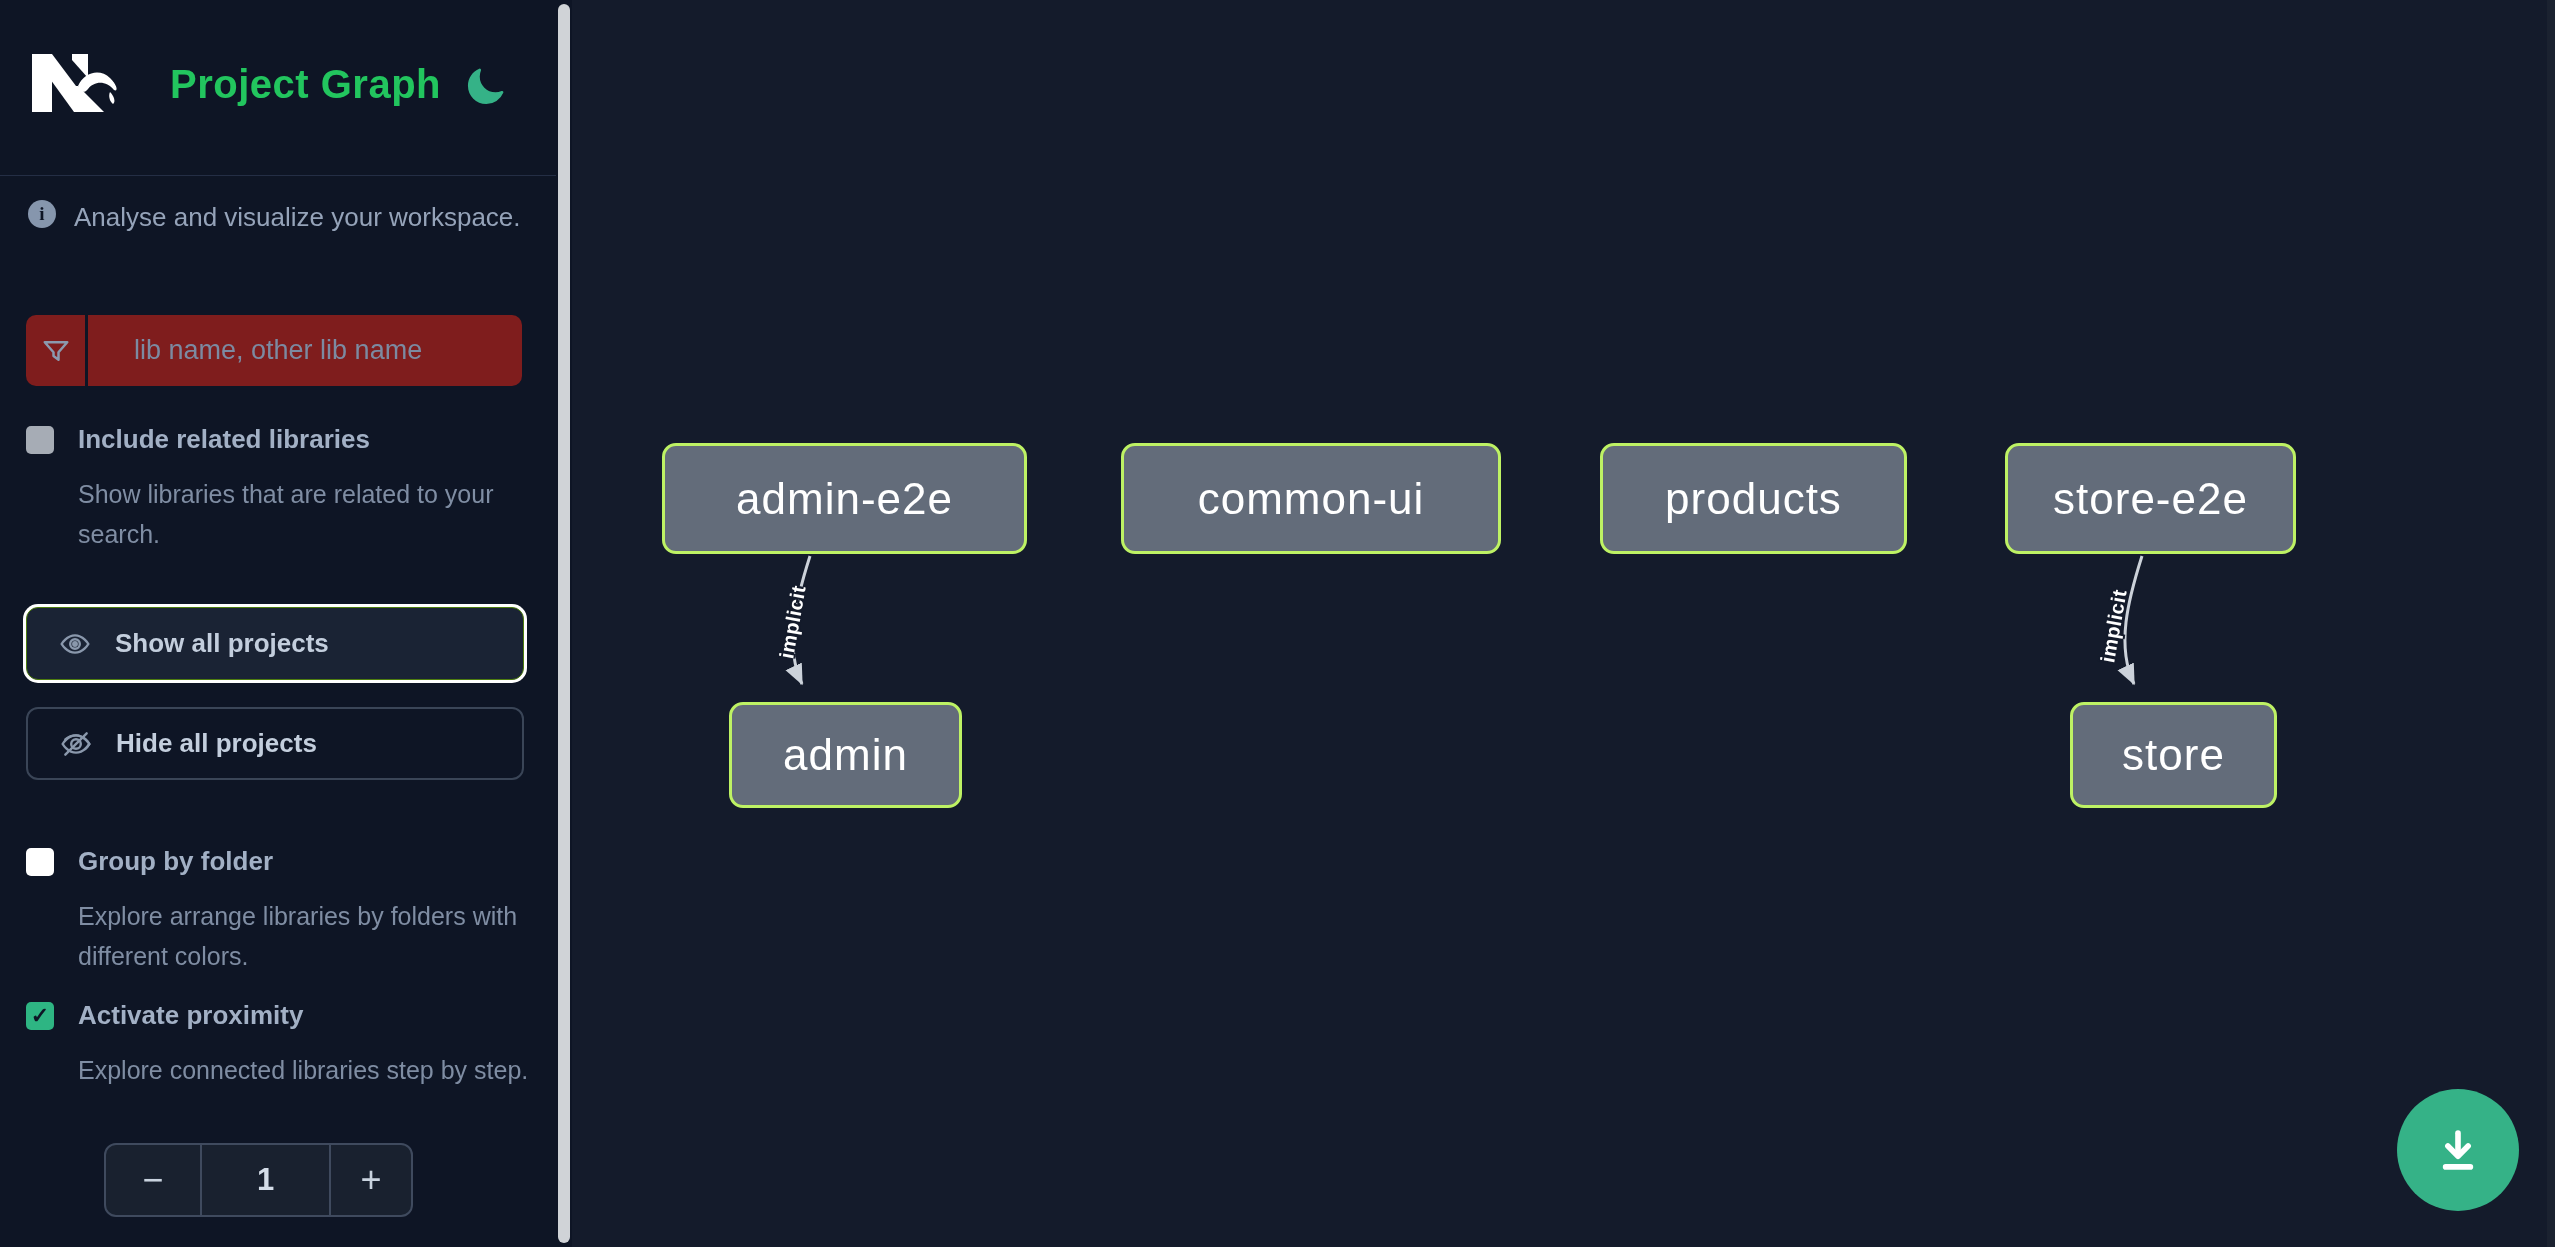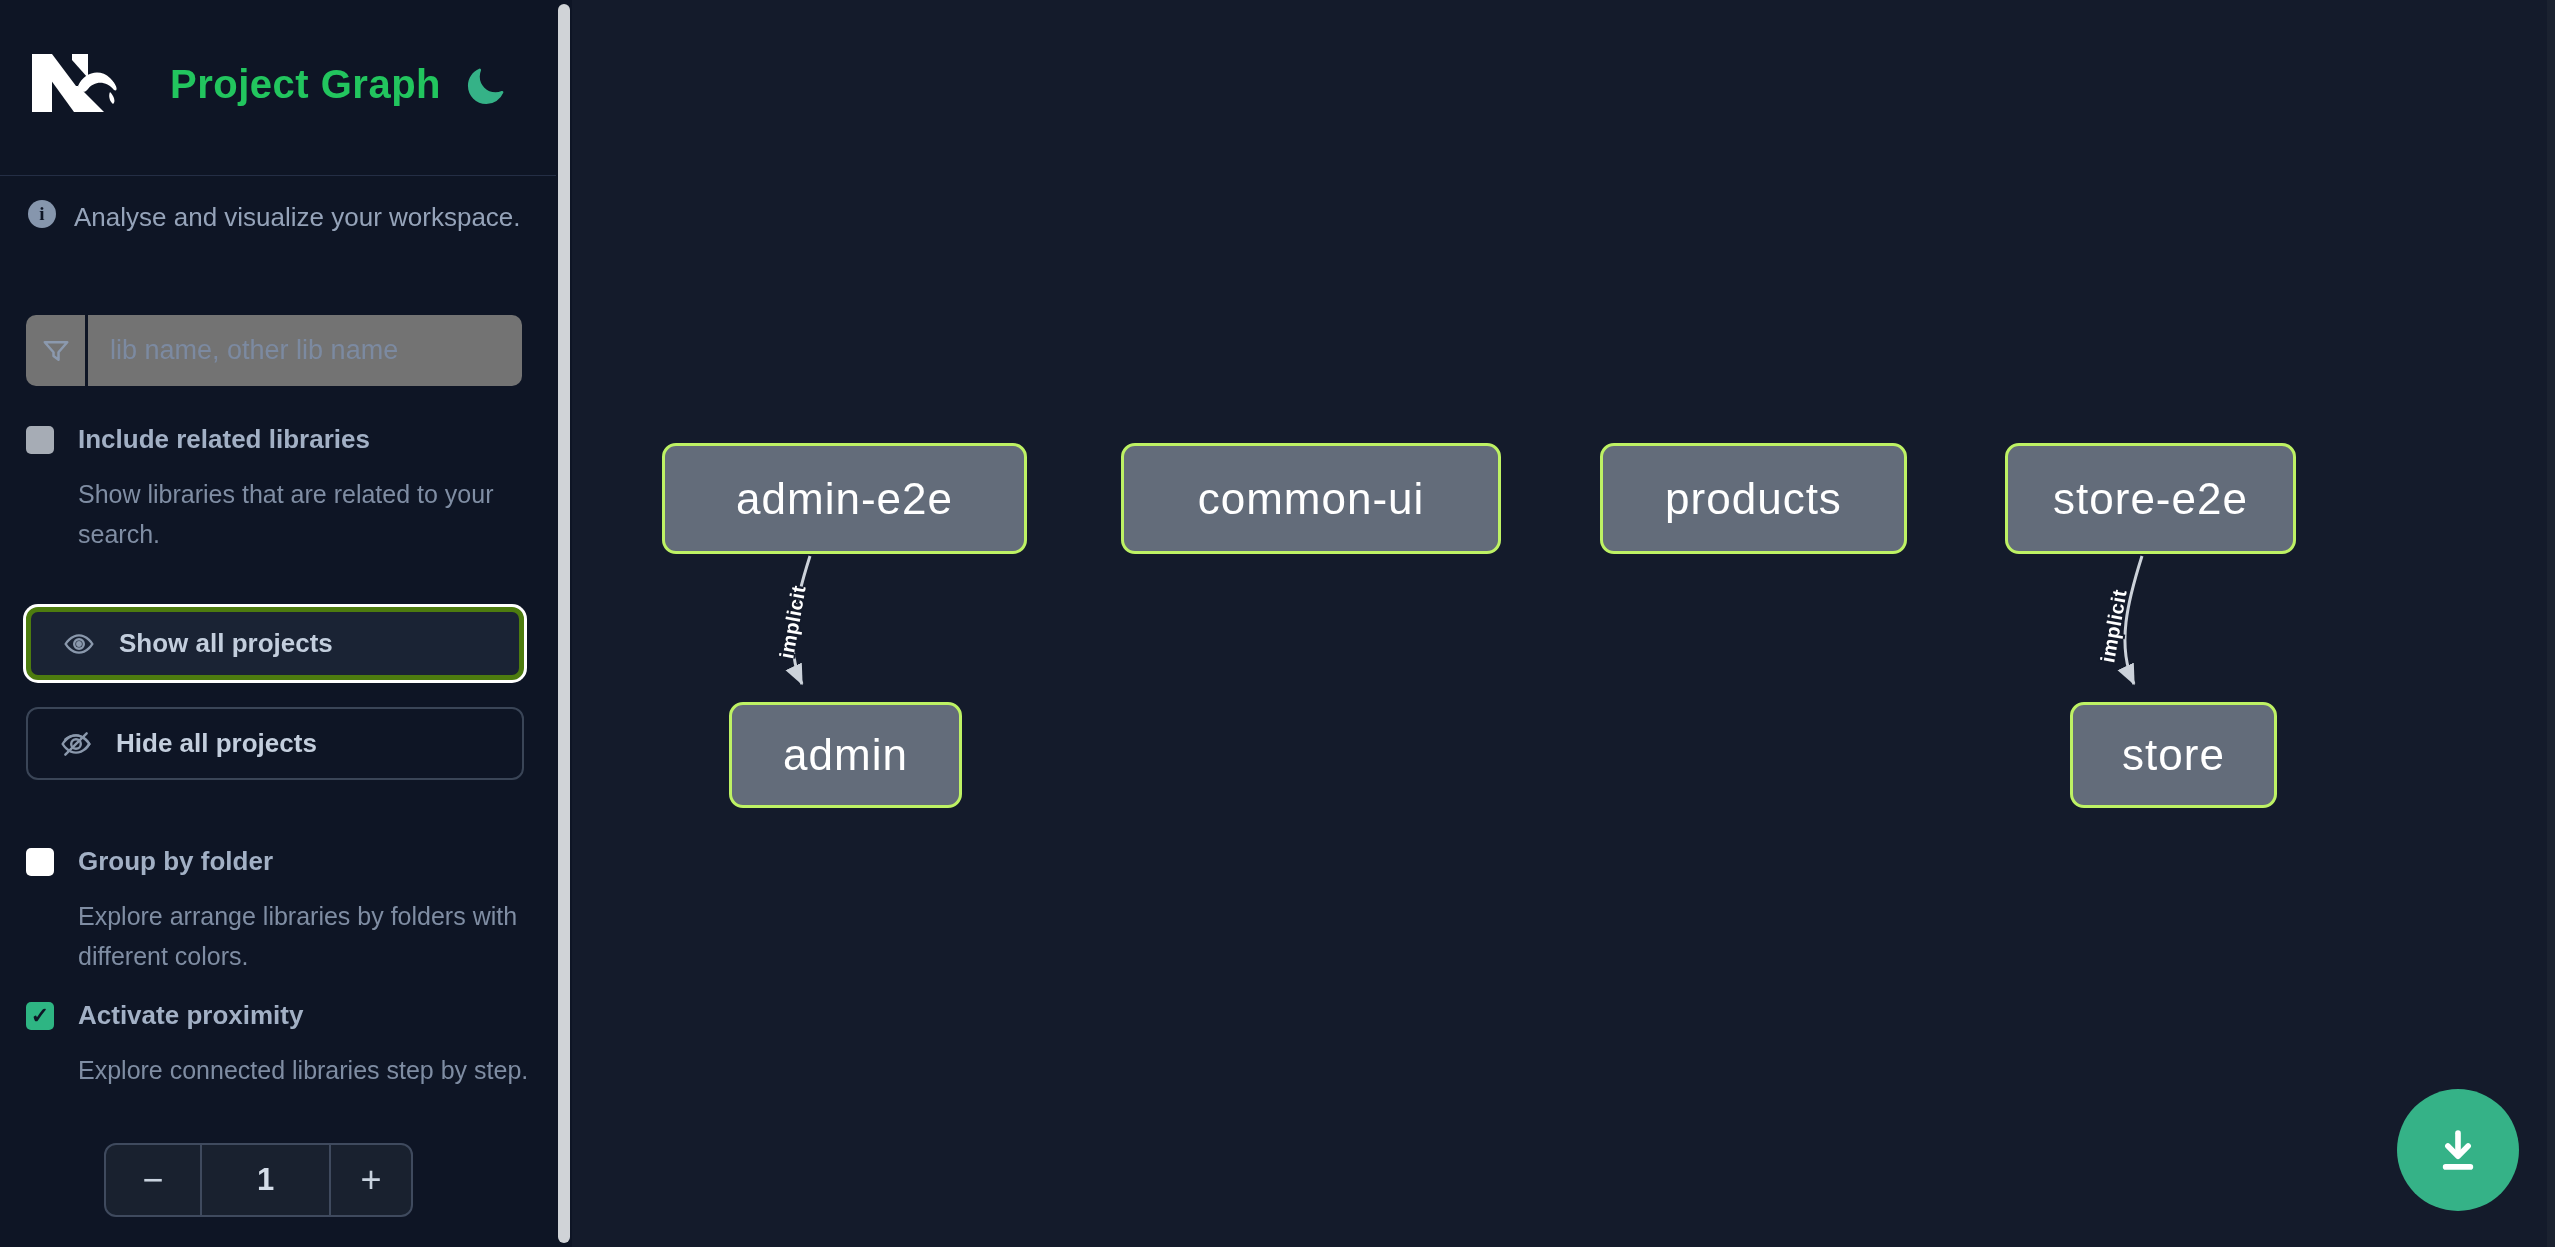--- a/index.html
+++ b/index.html
@@ -18,22 +18,22 @@
   .theme-toggle { position:absolute; left:464px; top:66px; width:42px; height:42px;
                   cursor:pointer; background:none; border:none; }
   .subtitle-row { position:absolute; left:28px; top:200px; width:500px; display:flex;
                   align-items:flex-start; gap:18px; }
   .info-icon { width:28px; height:28px; border-radius:50%; background:#8696ad; color:#0e1525;
                font-size:19px; font-weight:700; display:flex; align-items:center;
                justify-content:center; flex:0 0 auto; font-family:"Liberation Serif", serif; }
   .subtitle { color:#95a3b9; font-size:26px; line-height:34px; }
 
   .searchbar { position:absolute; left:26px; top:315px; width:496px; height:71px;
-               background:#737373; border-radius:10px; display:flex; align-items:stretch;
-               overflow:hidden; }
+               background:#7f1d1d; border-radius:10px; display:flex; align-items:stretch;
+               overflow:hidden;gap:24px; }
   .search-iconbox { width:62px; display:flex; align-items:center; justify-content:center;
                     border-right:3px solid #0e1525; }
   .searchbar input { flex:1; background:transparent; border:none; outline:none;
                      color:#cbd5e1; font-size:27px; padding:0 22px;
                      font-family:"Liberation Sans", sans-serif; }
   .searchbar input::placeholder { color:#7c8aa1; }
 
   .option { position:absolute; left:26px; width:500px; }
   .opt-row { display:flex; align-items:flex-start; gap:24px; }
   .checkbox { width:28px; height:28px; border-radius:5px; margin-top:2px; flex:0 0 auto;
@@ -44,21 +44,21 @@
   .opt-label { color:#a2b0c5; font-size:26px; font-weight:700; line-height:30px; }
   .opt-desc  { color:#7f8da3; font-size:25px; line-height:40px; margin-top:20px;
                width:452px; }
   .opt-body { display:flex; flex-direction:column; }
 
   .sb-btn { position:absolute; left:26px; width:498px; height:73px; border-radius:12px;
             background:transparent; display:flex; align-items:center; gap:20px;
             padding:0 0 0 28px; cursor:pointer; border:2px solid #3a4557;
             color:#c3cedd; font-size:26px; font-weight:600;
             font-family:"Liberation Sans", sans-serif; }
-  .sb-btn.focused { border:5px solid #4d7c0f; background:#1a2334;
+  .sb-btn.focused { border:1px solid #4d7c0f; background:#1a2334;
                     box-shadow:0 0 0 3px #ffffff; }
   .btn-icon { width:40px; height:32px; flex:0 0 auto; }
 
   .stepper { position:absolute; left:104px; top:1143px; width:309px; height:74px;
              border:2px solid #3f4a5e; border-radius:12px; background:#19212f;
              display:grid; grid-template-columns:94px 1fr 80px; overflow:hidden; }
   .step-btn { background:transparent; border:none; color:#c9d3df; font-size:36px;
               cursor:pointer; display:flex; align-items:center; justify-content:center;
               font-family:"Liberation Sans", sans-serif; }
   .step-value { border-left:2px solid #3f4a5e; border-right:2px solid #3f4a5e;

